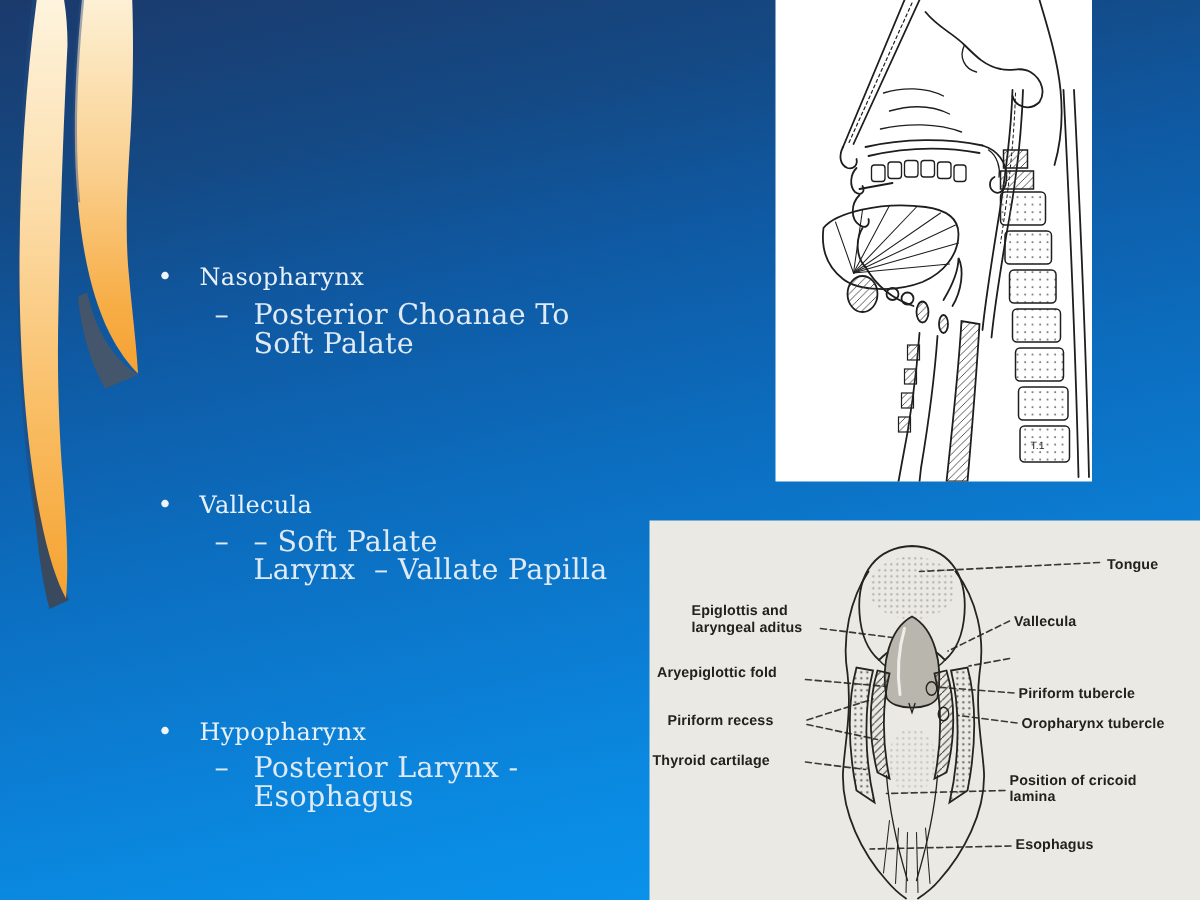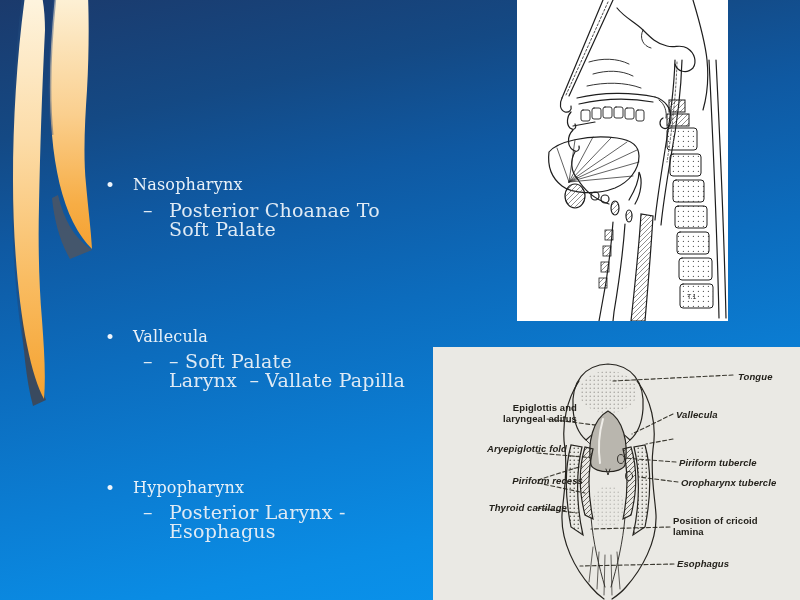--- a/index.html
+++ b/index.html
@@ -14,32 +14,32 @@
   .sub{position:absolute;left:143px;display:flex;color:#dfeaf4;}
   .sub .dash{display:inline-block;width:26px;font-size:19px;line-height:19px;}
   .sub .stext span{display:block;font-size:19px;line-height:19px;white-space:pre-wrap;letter-spacing:.2px;}
   .b1{top:172px}.s1{top:201px}.b2{top:324px}.s2{top:352px}.b3{top:475px}.s3{top:503px}
   
   .fig-head{position:absolute;left:517px;top:0;width:211px;height:321px;background:#ffffff;}
   .fig-larynx{position:absolute;left:433px;top:347px;width:367px;height:253px;background:#eae9e4;}
   .fig-larynx svg{position:absolute;left:0;top:0;}
   .lbl{position:absolute;font-family:"Liberation Sans",sans-serif;font-weight:bold;
        font-size:9.5px;line-height:11px;color:#23211b;letter-spacing:.1px;}
-  .lbl.r{text-align:right;margin-left:32px;}
-  .nw{white-space:nowrap;font-style:italic;}
+  .lbl.r{text-align:left;}
+  .nw{white-space:nowrap;}
   .lab-tongue{left:305px;top:24px}
   .lab-vallecula{left:243px;top:62px}
   .lab-latglosso{left:243px;top:84px;width:100px}
   .lab-cuneiform{left:246px;top:110px}
   .lab-corniculate{left:248px;top:130px}
   .lab-cricoid{left:240px;top:168px;width:90px}
   .lab-esophagus{left:244px;top:211px}
   .lab-epiglottis{left:28px;top:55px;width:84px}
   .lab-aryepiglottic{left:5px;top:96px;width:97px}
-  .lab-piriform{left:28px;top:128px;width:90px}
+  .lab-piriform{left:12px;top:128px;width:90px}
   .lab-thyroid{left:2px;top:155px;width:100px}
 </style>
 </head>
 <body>
 
 <div class="slide">
 
   <svg class="flames" width="170" height="415" viewBox="0 0 170 415">
     <defs>
       <linearGradient id="gA" gradientUnits="userSpaceOnUse" x1="0" y1="0" x2="0" y2="400">

